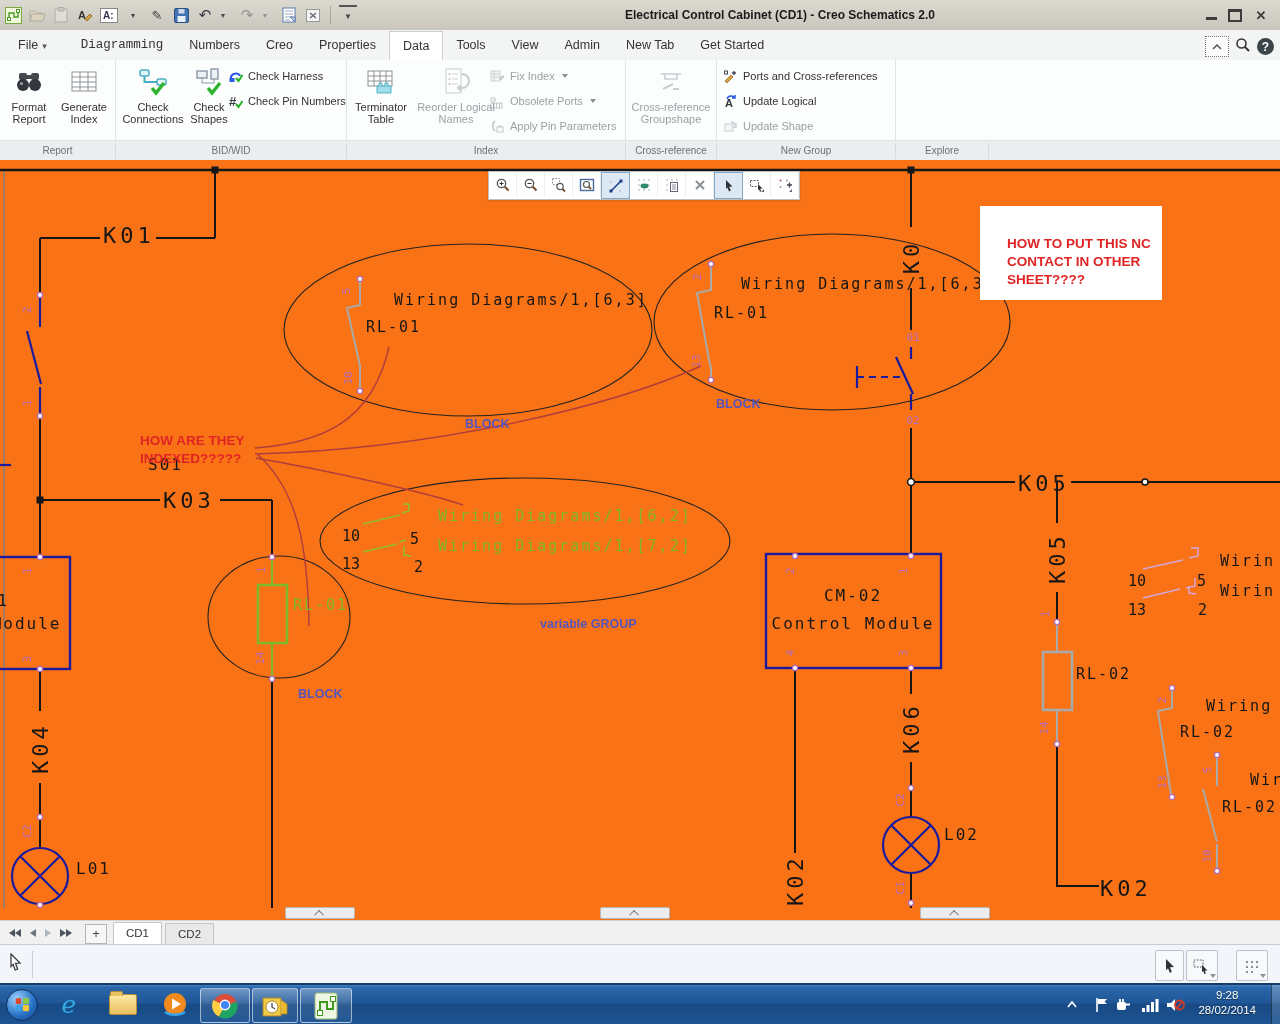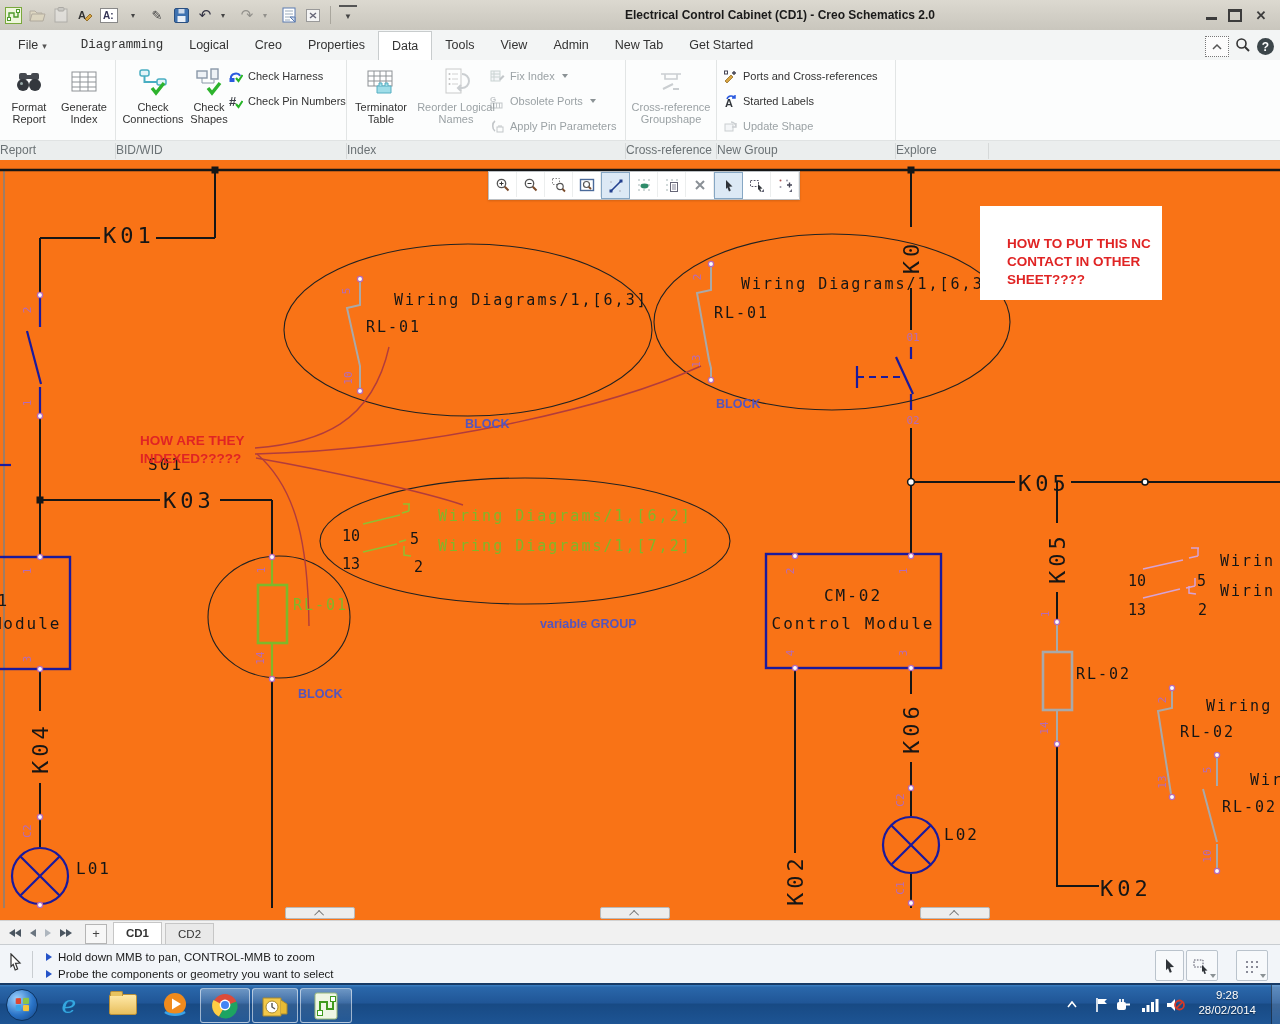--- a/index.html
+++ b/index.html
@@ -40,22 +40,22 @@
   .rlab{display:block;font-size:11px;line-height:12px;color:#333;}
   .rsm{position:absolute;height:22px;display:flex;align-items:center;gap:5px;
     font-size:11px;color:#333;white-space:nowrap;}
   .dis .rlab,.rsm.dis{color:#9ba2a5;}
   .dis .ric,.rsm.dis .sic{opacity:.5;}
   .sic{width:15px;height:15px;display:flex;align-items:center;justify-content:center;}
   .ddt{width:0;height:0;border-left:3.5px solid transparent;border-right:3.5px solid transparent;
     border-top:4px solid #8b9295;margin-left:2px;}
   #ribcaps{left:0;top:140px;width:1280px;height:20px;background:#ebeeee;
     border-top:1px solid #e0e3e3;border-bottom:1px solid #c6caca;}
-  .rcap{position:absolute;top:0;height:20px;line-height:19px;text-align:left;
-    font-size:12px;color:#6b7275;}
+  .rcap{position:absolute;top:0;height:20px;line-height:19px;text-align:center;
+    font-size:10px;color:#6b7275;}
   .rcapdiv{position:absolute;top:2px;height:16px;width:1px;background:#d6d9d9;}
   
   #canvas{left:0;top:160px;width:1280px;height:760px;background:#f97316;}
   #schsvg{position:absolute;left:0;top:0;}
   .tw{font:22px "DejaVu Sans Mono",monospace;letter-spacing:4px;fill:#161616;}
   .tm16{font:16px "DejaVu Sans Mono",monospace;letter-spacing:2px;fill:#161616;}
   .tm15{font:15px "DejaVu Sans Mono",monospace;letter-spacing:2px;fill:#161616;}
   .tg{fill:#7fb82a;}
   .tp{font:11px "DejaVu Sans Mono",monospace;fill:#b66bb6;text-anchor:middle;}
   .tn{font:15px "DejaVu Sans Mono",monospace;fill:#161616;}
@@ -74,21 +74,21 @@
   .gripchev{width:6px;height:6px;border-left:1.5px solid #777;border-top:1.5px solid #777;
     transform:rotate(45deg) translateY(2px);}
   
   #sheetbar{left:0;top:920px;width:1280px;height:24px;background:#f1f1f1;
     border-top:1px solid #d2d2d2;display:flex;align-items:flex-end;}
   .navbtns{display:flex;align-items:center;gap:7px;padding:0 8px;height:24px;}
   .addtab{width:20px;height:18px;border:1px solid #b5b5b5;background:#f7f7f7;margin:0 6px 1px 4px;
     text-align:center;line-height:17px;font-size:13px;color:#444;}
   .stab{height:21px;line-height:21px;padding:0 12px;font-size:11.5px;color:#333;
     background:#e9e9e9;border:1px solid #c6c6c6;border-bottom:none;margin-right:3px;}
-  .stab.active{background:#fff;font-weight:bold;height:22px;}
+  .stab.active{background:#fff;font-weight:normal;height:22px;}
   
   #statusbar{left:0;top:944px;width:1280px;height:39px;background:#f2f5f9;
     border-top:1px solid #c9cdd1;}
   .smsgs{position:absolute;left:46px;top:4px;}
   .smsg{display:flex;align-items:center;gap:6px;font-size:11.5px;color:#1a1a1a;height:15px;}
   .bullet{width:0;height:0;border-top:4px solid transparent;border-bottom:4px solid transparent;
     border-left:6px solid #2553c8;}
   .sdiv{position:absolute;left:32px;top:6px;width:1px;height:27px;background:#c9cdd1;}
   .sbtn{position:absolute;top:5px;width:27px;height:29px;background:#f7f9fb;
     border:1px solid #bac3cc;border-radius:2px;display:flex;align-items:center;justify-content:center;}
@@ -188,21 +188,21 @@
     </div>
   <div class="winctl abs" style="right:38px;">
     <span style="width:10px;height:8px;border:2px solid #3c3c3c;border-top-width:3px;"></span>
     </div>
   <div class="winctl abs" style="right:12px;color:#3c3c3c;font-size:13px;font-weight:bold;">✕</div>
 </div>
 
 <div id="tabrow" class="abs">
   <div class="tab" style="margin-left:5px;"><span>File</span><span class="tabcaret">▾</span></div>
   <div class="tab" style="margin-left:8px;font-family:Liberation Mono, monospace;">Diagramming</div>
-  <div class="tab">Logical</div>
+  <div class="tab">Numbers</div>
   <div class="tab">Creo</div>
   <div class="tab">Properties</div>
   <div class="tab active">Data</div>
   <div class="tab">Tools</div>
   <div class="tab">View</div>
   <div class="tab">Admin</div>
   <div class="tab">New Tab</div>
   <div class="tab">Get Started</div>
 </div>
 <div class="trght">
@@ -372,21 +372,21 @@
         </span>
       <span>Ports and Cross-references</span>
     </div>
     <div class="rsm" style="left:6px;top:30px;">
       <span class="sic">
         <svg width="15" height="15">
             <text x="2" y="13" font-size="11" font-weight="bold" fill="#33373d" font-family="Liberation Sans">A</text>
             <path d="M4 5 a4.5 4.5 0 0 1 8 -1 m0 -3 v3 h-3" fill="none" stroke="#2a5adf" stroke-width="1.5"></path>
           </svg>
         </span>
-      <span>Started Labels</span>
+      <span>Update Logical</span>
     </div>
     <div class="rsm dis" style="left:6px;top:55px;">
       <span class="sic">
         <svg width="15" height="15">
             <rect x="2" y="5" width="8" height="7" fill="#eef1f4" stroke="#9aa0a6"></rect>
             <path d="M8 3 a5 5 0 0 1 5 5 m0 -4 v4 h-4" fill="none" stroke="#9aa0a6" stroke-width="1.4"></path>
           </svg>
         </span>
       <span>Update Shape</span>
     </div>
@@ -744,30 +744,20 @@
   <div class="stab active">CD1</div>
   <div class="stab">CD2</div>
 </div>
 
 <div id="statusbar" class="abs">
   <div class="abs" style="left:8px;top:8px;">
     <svg width="16" height="20">
         <path d="M3 1 L12 10 L7.5 10.3 L9.6 16 L7.2 17 L5.2 11.4 L3 13.6 Z" fill="#fff" stroke="#333" stroke-width="1.2"></path>
       </svg></div>
   <div class="sdiv"></div>
-  <div class="smsgs">
-    <div class="smsg">
-        <span class="bullet"></span>
-      <span>Hold down MMB to pan, CONTROL-MMB to zoom</span>
-      </div>
-    <div class="smsg" style="margin-top:2px;">
-        <span class="bullet"></span>
-      <span>Probe the components or geometry you want to select</span>
-      </div>
-  </div>
   <div class="sbtn" style="left:1155px;">
     <svg width="14" height="16">
         <path d="M3 1 L11 9 L7 9.3 L8.8 14 L6.8 14.8 L5 10.2 L3 12.2 Z" fill="#2f3338"></path>
       </svg>
     </div>
   <div class="sbtn" style="left:1186px;width:30px;">
     <svg width="18" height="16">
         <rect x="1" y="2" width="9" height="7" fill="none" stroke="#556" stroke-dasharray="1.6 1.3"></rect>
         <path d="M9 7 L14.5 12.5 L11.8 12.7 L13 15.6 L11.4 16 L10.2 13 L9 14 Z" fill="#2f3338"></path>
       </svg>

